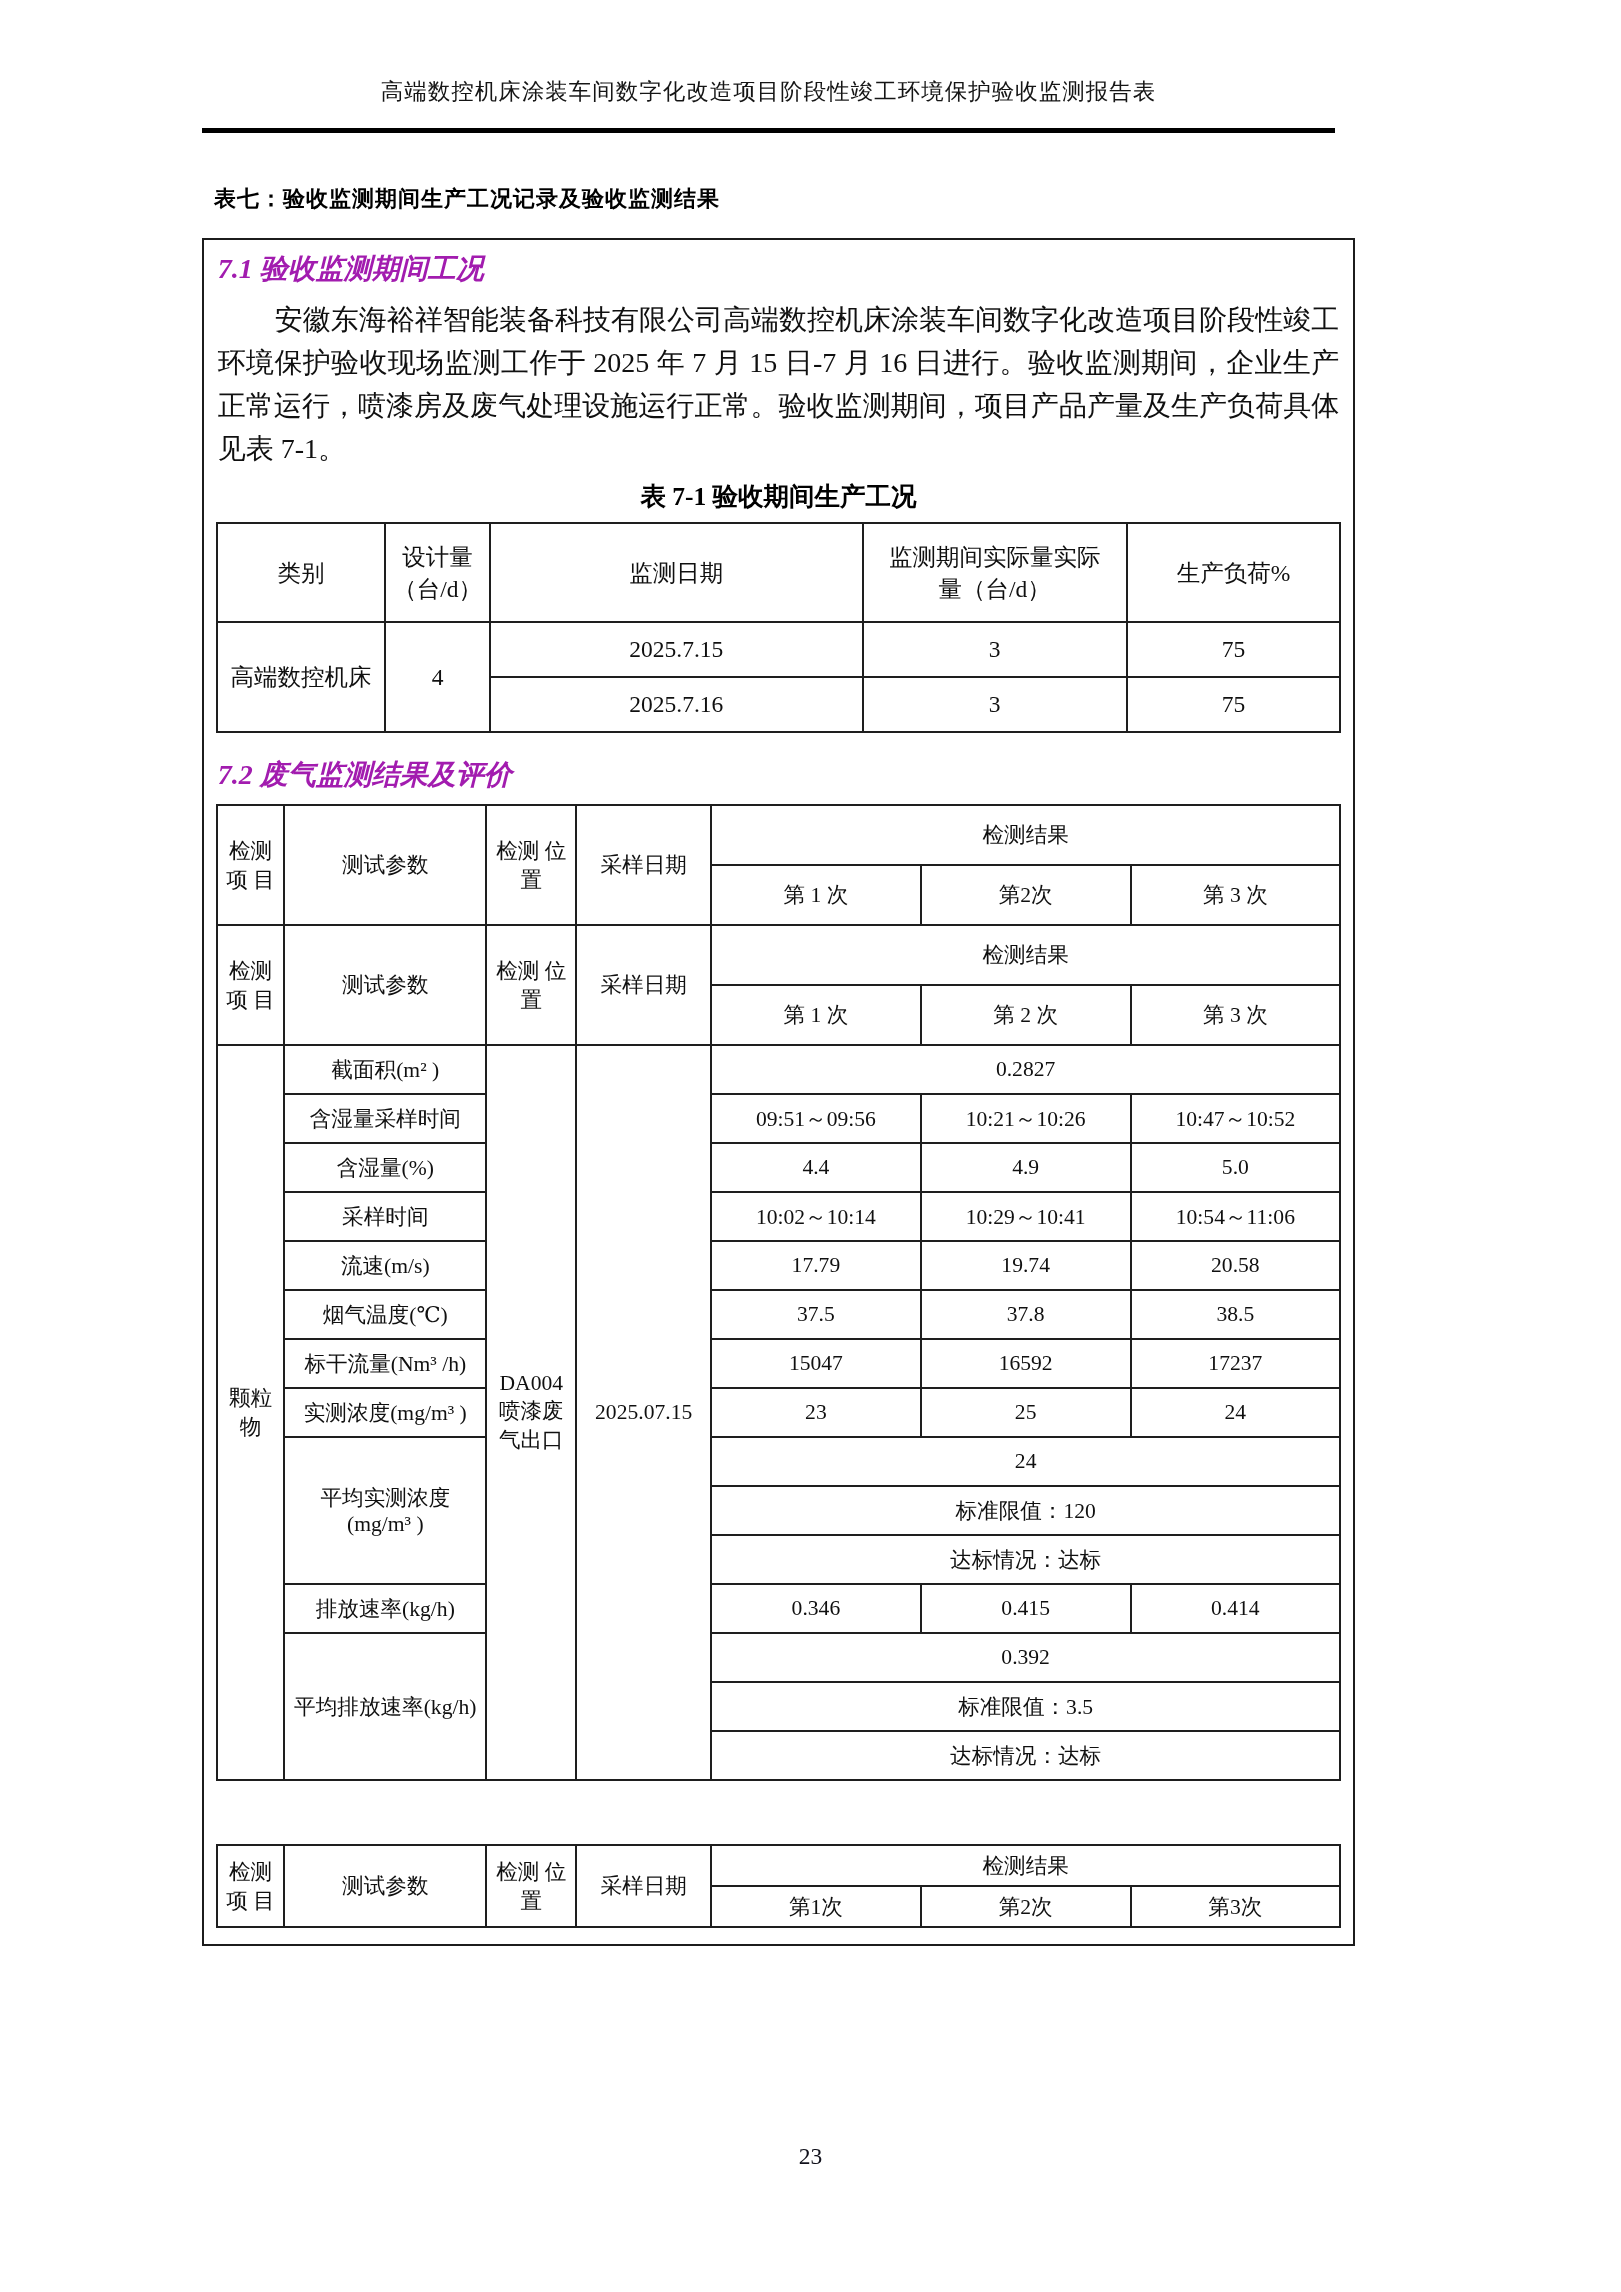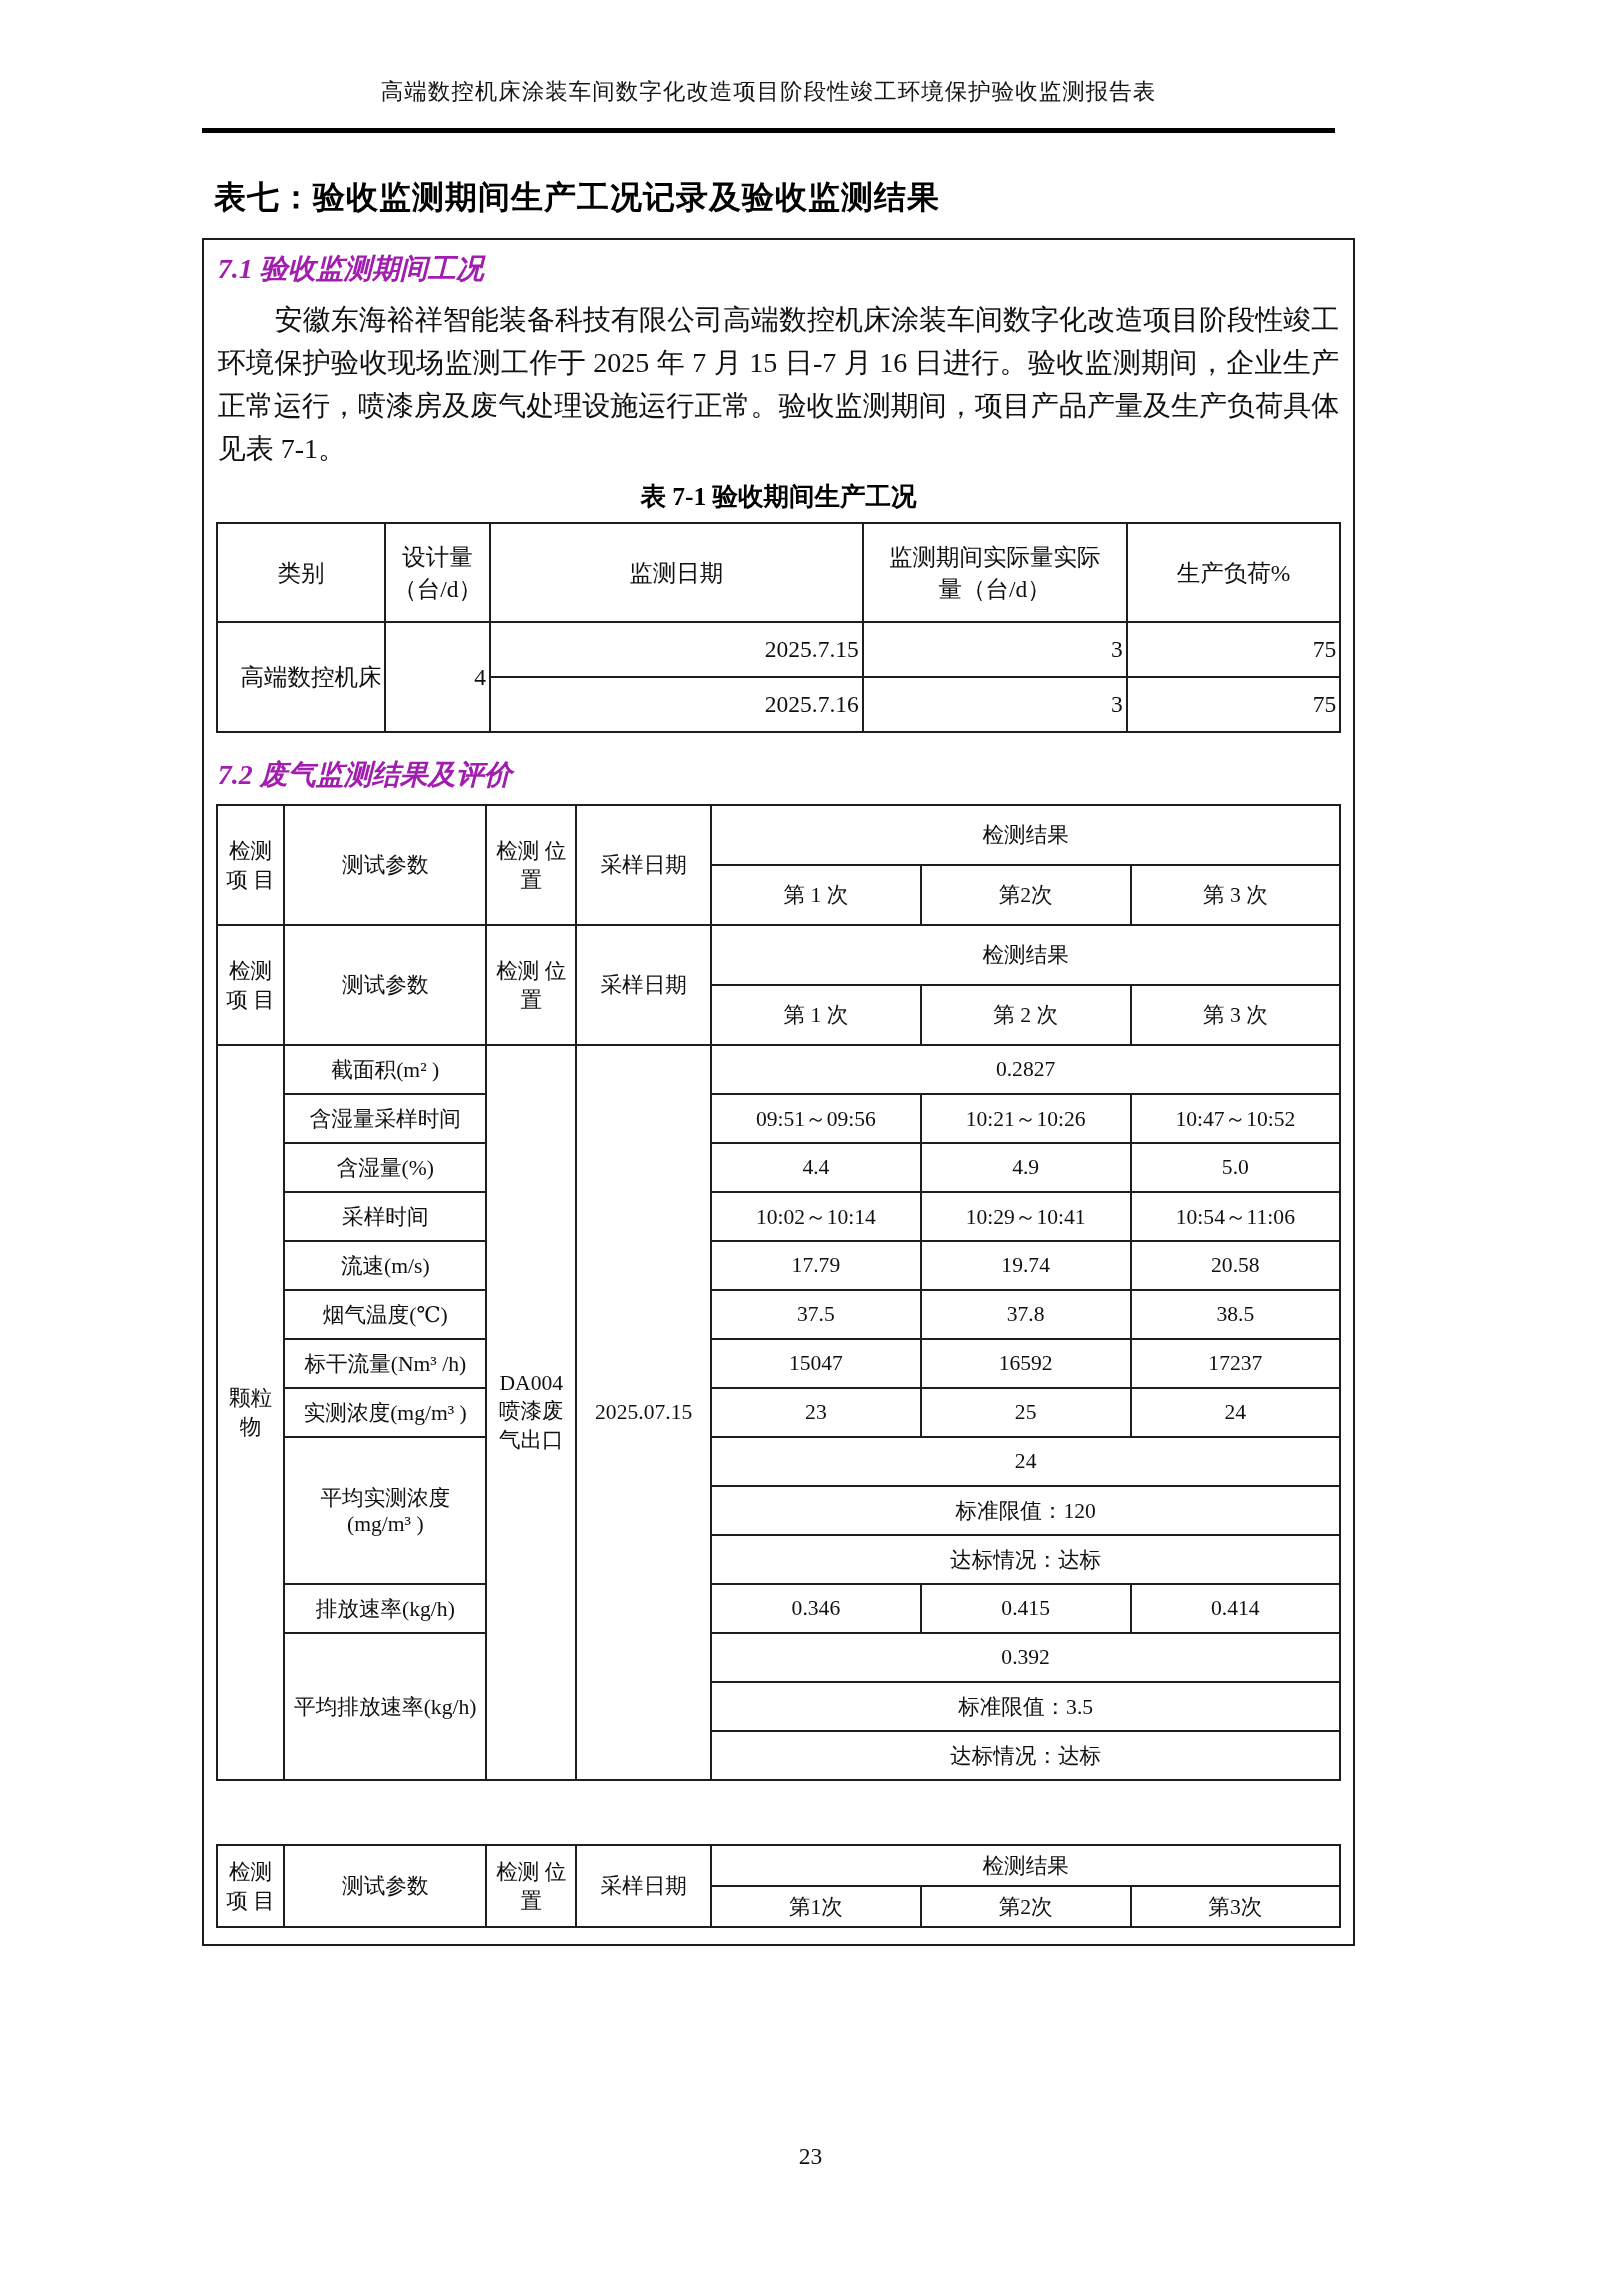--- a/index.html
+++ b/index.html
@@ -12,22 +12,22 @@
 
   .doc-header {
     position:absolute; top:76px; left:204px; width:1129px;
     text-align:center; font-size:22.5px; letter-spacing:1px; color:#151515;
   }
   .header-rule {
     position:absolute; top:128px; left:202px; width:1133px; height:4.9px;
     background:#000;
   }
   .page-title {
-    position:absolute; top:176px; left:214px;
-    font-size:32px; font-weight:bold; letter-spacing:1px; color:#000;
+    position:absolute; top:184px; left:214px;
+    font-size:22px; font-weight:bold; letter-spacing:1px; color:#000;
   }
 
   .frame {
     position:absolute; top:238px; left:202px; width:1153px;
     border:2.9px solid #1c1c1c; box-sizing:border-box;
     padding:5.9px 11.8px 15.7px 11.8px;
   }
 
   .h-sub { font-size:28px; font-weight:bold; margin:3.9px 0 9.8px 2px; color:#a21caf;font-style:italic; }
   .para {
@@ -37,21 +37,21 @@
   .caption { text-align:center; font-weight:bold; font-size:25.5px; margin:9.8px 0 7.8px 0; color:#000; }
 
   table { border-collapse:collapse; width:100%; table-layout:fixed; }
   td, th {
     border:2px solid #1e1e1e; text-align:center; vertical-align:middle;
     white-space:pre-line; padding:2px 2.9px; font-weight:normal; color:#101010;
     overflow:hidden;
   }
   .t71 { font-size:23.5px; }
   .t71 th { height:93px; }
-  .t71 td { height:49px;text-align:right; }
+  .t71 td { height:49px; }
 
   .t72 { font-size:21.6px; margin-top:3.9px; }
   .t72 th { height:54px; }
   .t72 td { height:43px;margin-top:12px; }
 
   .gap { height:63px; }
 
   .t-frag { font-size:21.6px; }
   .t-frag td { height:35px; }
 

